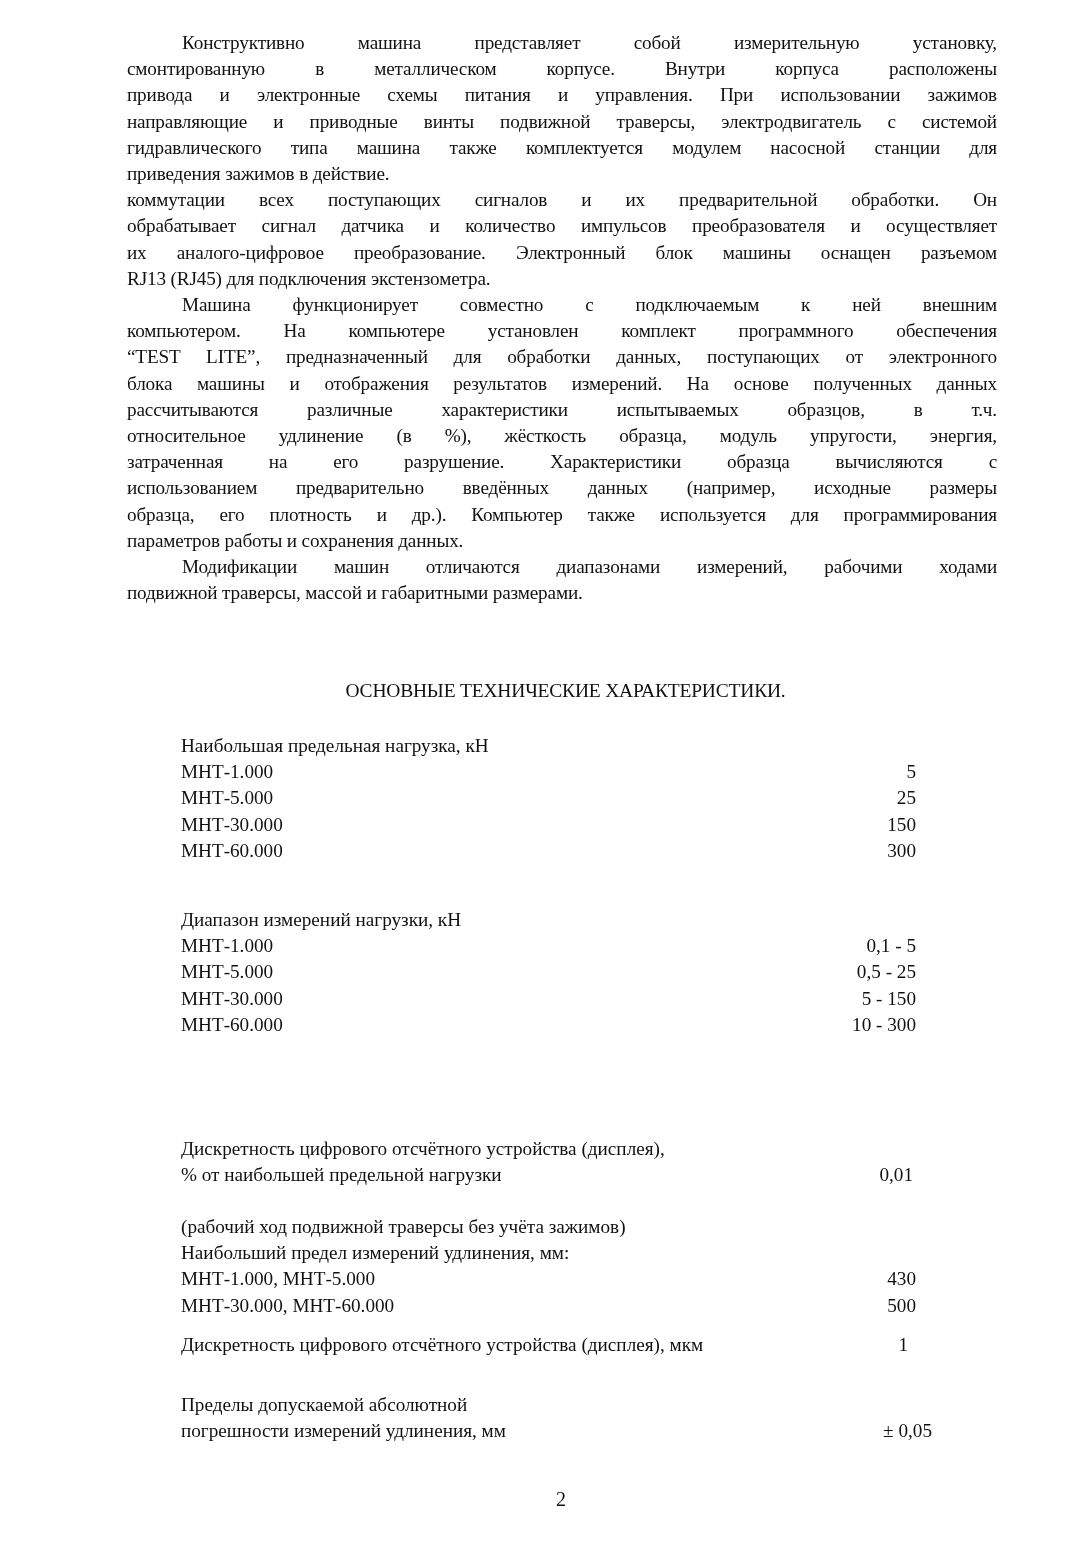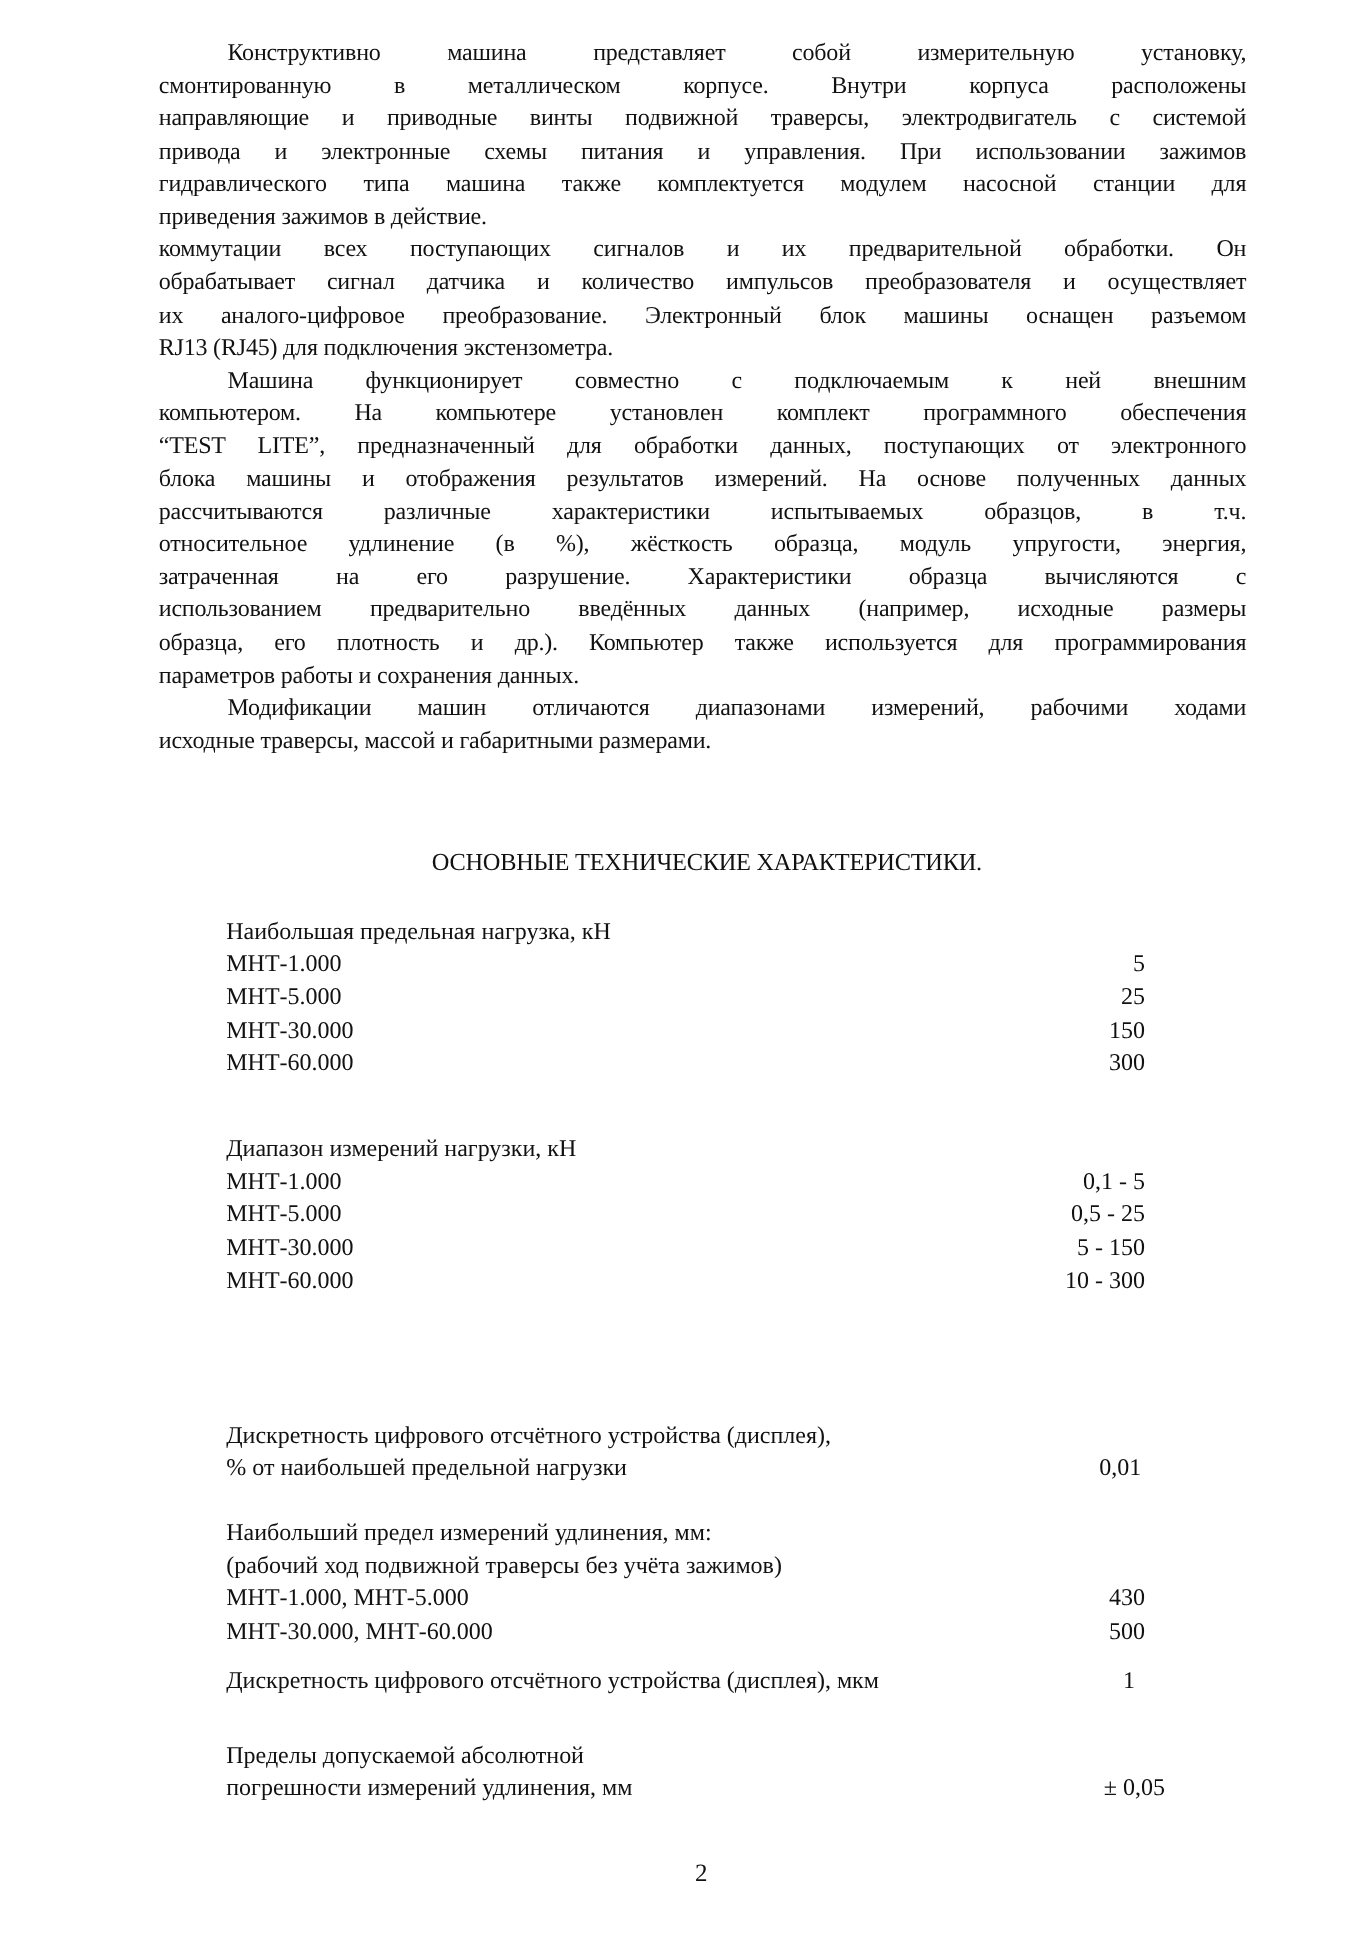--- a/index.html
+++ b/index.html
@@ -24,22 +24,22 @@
 </style>
 </head>
 <body>
 
 <div class="page">
 
   <div class="body-text">
     <p class="para">
       <span class="ln first">Конструктивно машина представляет собой измерительную установку,</span>
       <span class="ln">смонтированную в металлическом корпусе. Внутри корпуса расположены</span>
+      <span class="ln">привода и электронные схемы питания и управления. При использовании зажимов</span>
       <span class="ln">направляющие и приводные винты подвижной траверсы, электродвигатель с системой</span>
-      <span class="ln">привода и электронные схемы питания и управления. При использовании зажимов</span>
       <span class="ln">гидравлического типа машина также комплектуется модулем насосной станции для</span>
       <span class="ln last">приведения зажимов в действие.</span>
     </p>
     <p class="para">
       <span class="ln">коммутации всех поступающих сигналов и их предварительной обработки. Он</span>
       <span class="ln">обрабатывает сигнал датчика и количество импульсов преобразователя и осуществляет</span>
       <span class="ln">их аналого-цифровое преобразование. Электронный блок машины оснащен разъемом</span>
       <span class="ln last">RJ13 (RJ45) для подключения экстензометра.</span>
     </p>
     <p class="para">
@@ -49,21 +49,21 @@
       <span class="ln">блока машины и отображения результатов измерений. На основе полученных данных</span>
       <span class="ln">рассчитываются различные характеристики испытываемых образцов, в т.ч.</span>
       <span class="ln">относительное удлинение (в %), жёсткость образца, модуль упругости, энергия,</span>
       <span class="ln">затраченная на его разрушение. Характеристики образца вычисляются с</span>
       <span class="ln">использованием предварительно введённых данных (например, исходные размеры</span>
       <span class="ln">образца, его плотность и др.). Компьютер также используется для программирования</span>
       <span class="ln last">параметров работы и сохранения данных.</span>
     </p>
     <p class="para">
       <span class="ln first">Модификации машин отличаются диапазонами измерений, рабочими ходами</span>
-      <span class="ln last">исходные траверсы, массой и габаритными размерами.</span>
+      <span class="ln last">подвижной траверсы, массой и габаритными размерами.</span>
     </p>
   </div>
 
   <div class="heading">ОСНОВНЫЕ ТЕХНИЧЕСКИЕ ХАРАКТЕРИСТИКИ.</div>
 
   <div class="spec" style="top:733px;">
     <div class="row">
         <span class="lbl">Наибольшая предельная нагрузка, кН</span>
       </div>
     <div class="row">
@@ -112,24 +112,24 @@
         <span class="lbl">Дискретность цифрового отсчётного устройства (дисплея),</span>
       </div>
     <div class="row">
       <span class="lbl">% от наибольшей предельной нагрузки</span>
       <span class="val" style="margin-right:23px">0,01</span>
     </div>
   </div>
 
   <div class="spec" style="top:1214px;">
     <div class="row">
-        <span class="lbl">Наибольший предел измерений удлинения, мм:</span>
+        <span class="lbl">(рабочий ход подвижной траверсы без учёта зажимов)</span>
       </div>
     <div class="row">
-        <span class="lbl">(рабочий ход подвижной траверсы без учёта зажимов)</span>
+        <span class="lbl">Наибольший предел измерений удлинения, мм:</span>
       </div>
     <div class="row">
       <span class="lbl">МНТ-1.000, МНТ-5.000</span>
       <span class="val" style="margin-right:20px">430</span>
     </div>
     <div class="row">
       <span class="lbl">МНТ-30.000, МНТ-60.000</span>
       <span class="val" style="margin-right:20px">500</span>
     </div>
   </div>

